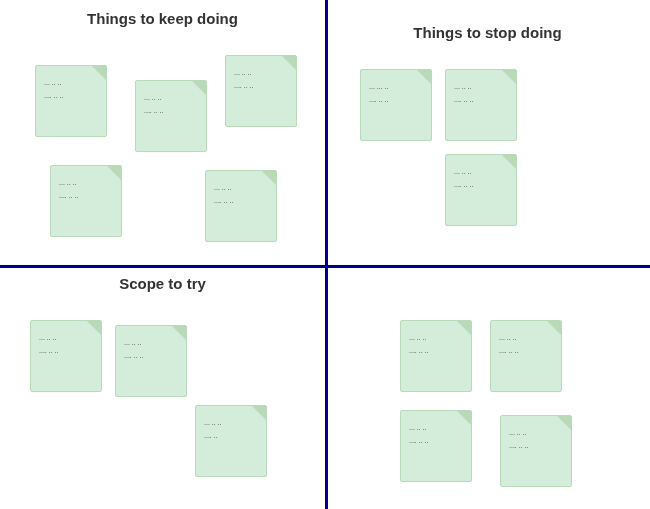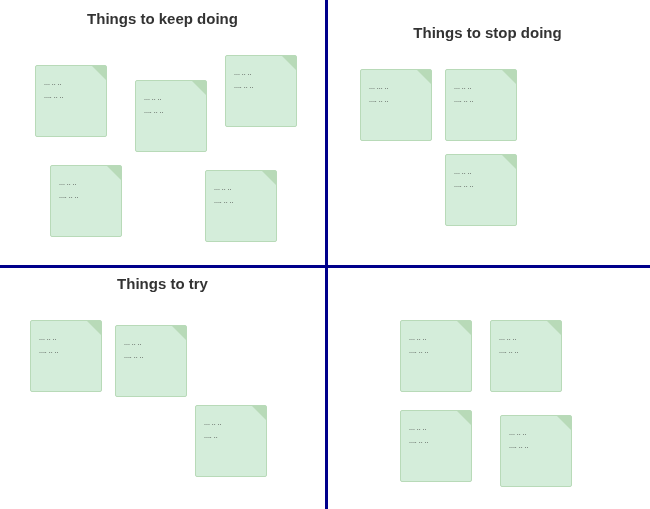--- a/index.html
+++ b/index.html
@@ -152,21 +152,21 @@
     </div>
     <div class="note" style="top:140px;left:120px">
       <div class="note-text">
         <span class="note-line">... .. ..</span>
         <span class="note-line">.... .. ..</span>
       </div>
     </div>
   </div>
 
   <div class="quadrant quadrant-bl">
-    <div class="quadrant-title">Things to try</div>
+    <div class="quadrant-title">Scope to try</div>
     <div class="note" style="top:55px;left:30px">
       <div class="note-text">
         <span class="note-line">... .. ..</span>
         <span class="note-line">.... .. ..</span>
       </div>
     </div>
     <div class="note" style="top:60px;left:115px">
       <div class="note-text">
         <span class="note-line">... .. ..</span>
         <span class="note-line">.... .. ..</span>

